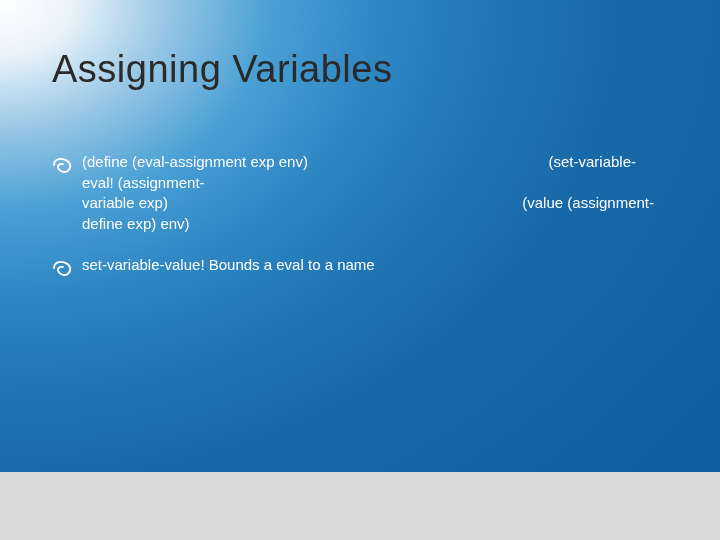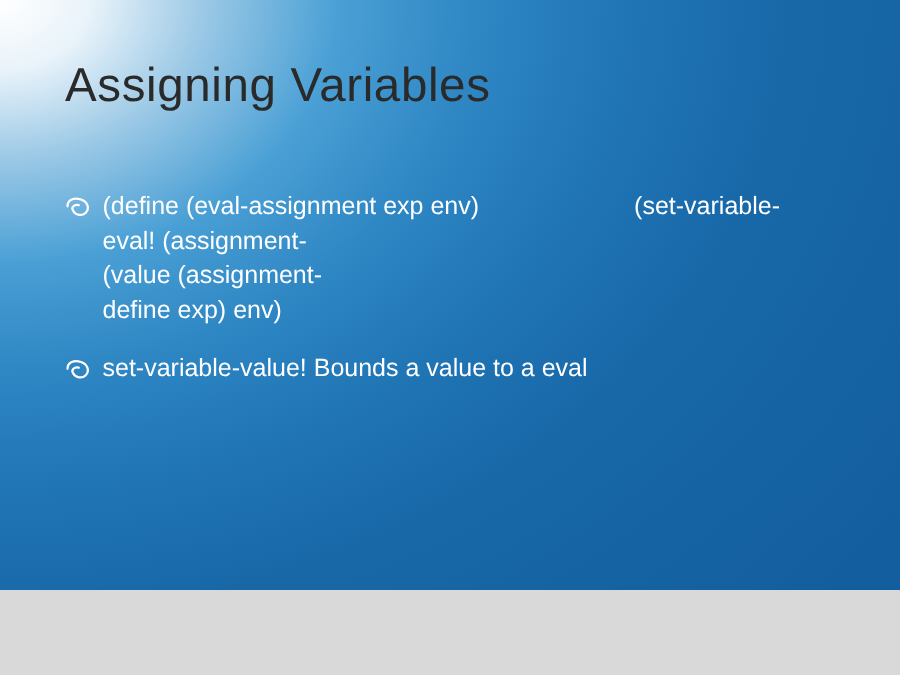--- a/index.html
+++ b/index.html
@@ -29,23 +29,23 @@
     left: 52px;
     font-size: 38px;
     font-weight: 400;
     color: #2a2a2a;
     letter-spacing: 0.5px;
   }
   .content {
     position: absolute;
     top: 152px;
     left: 52px;
-    right: 68px;
+    right: 56px;
     color: #ffffff;
-    font-size: 20px;
+    font-size: 15px;
     line-height: 1.38;
   }
   .bullet {
     position: relative;
     padding-left: 30px;
     margin-bottom: 20px;
   }
   .bullet-icon {
     position: absolute;
     left: 0;
@@ -80,31 +80,32 @@
       <div class="code-wrap">
         <div class="code-line">
           <span class="code-left">(define (eval-assignment exp env)</span>
           <span class="code-right line1-right">(set-variable-</span>
         </div>
         <div class="code-line">
           <span class="code-left">eval! (assignment-</span>
           <span class="code-right"></span>
         </div>
         <div class="code-line">
+          <span class="code-left">variable exp)</span>
           <span class="code-right line3-right">(value (assignment-</span>
         </div>
         <div class="code-line">
           <span class="code-left">define exp) env)</span>
         </div>
       </div>
     </div>
 
     <div class="bullet">
       <span class="bullet-icon">
         <svg viewBox="0 0 24 20">
           <path d="M2 10 C 2 4, 8 2, 14 4 C 20 6, 22 12, 18 16 C 15 19, 9 18, 7 14 C 5 11, 8 8, 12 9" fill="none" stroke="#ffffff" stroke-width="2" stroke-linecap="round"></path>
         </svg>
       </span>
-      <span>set-variable-value! Bounds a value to a eval</span>
+      <span>set-variable-value! Bounds a eval to a name</span>
     </div>
 
   </div>
 </div>
 
 </body></html>

